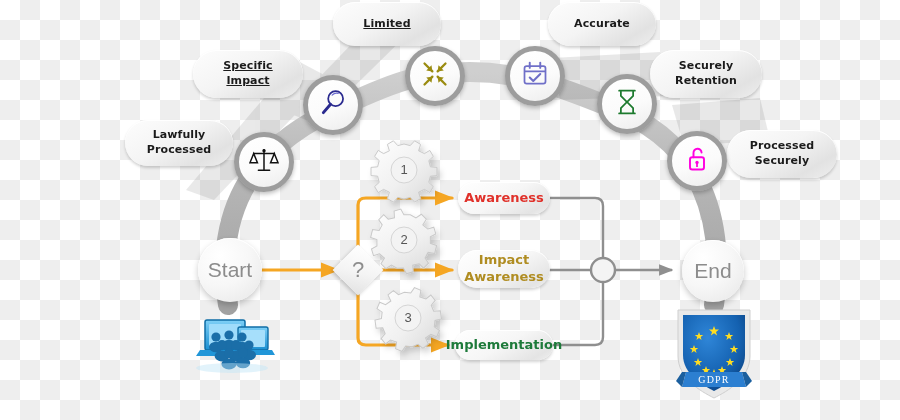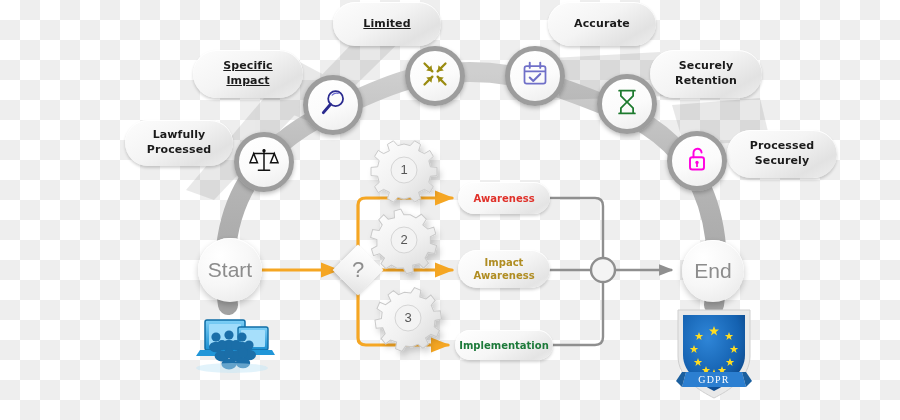--- a/index.html
+++ b/index.html
@@ -46,21 +46,21 @@
     box-shadow:0 3px 6px rgba(0,0,0,.22), inset 0 1px 0 #fff;
     display:flex;align-items:center;justify-content:center;
     color:#8c8c8c;font-size:21px;font-family:Liberation Sans, sans-serif;
     z-index:7;
   }
   .taskbox{
     position:absolute;border-radius:999px;
     background:linear-gradient(150deg,#ffffff 0%,#f6f6f6 50%,#e4e4e4 85%,#f0f0f0 100%);
     box-shadow:0 2px 3px rgba(0,0,0,.17), inset 0 1px 0 rgba(255,255,255,.95);
     display:flex;align-items:center;justify-content:center;
-    text-align:center;font-weight:bold;font-size:10px;line-height:1.3;
+    text-align:center;font-weight:bold;font-size:13px;line-height:1.3;
     z-index:7;
   }
   .diamond{
     position:absolute;
     background:linear-gradient(150deg,#ffffff 0%,#f4f4f4 55%,#e3e3e3 100%);
     box-shadow:0 2px 4px rgba(0,0,0,.2);
     transform:rotate(45deg);
     z-index:7;
   }
   .diamond span{

